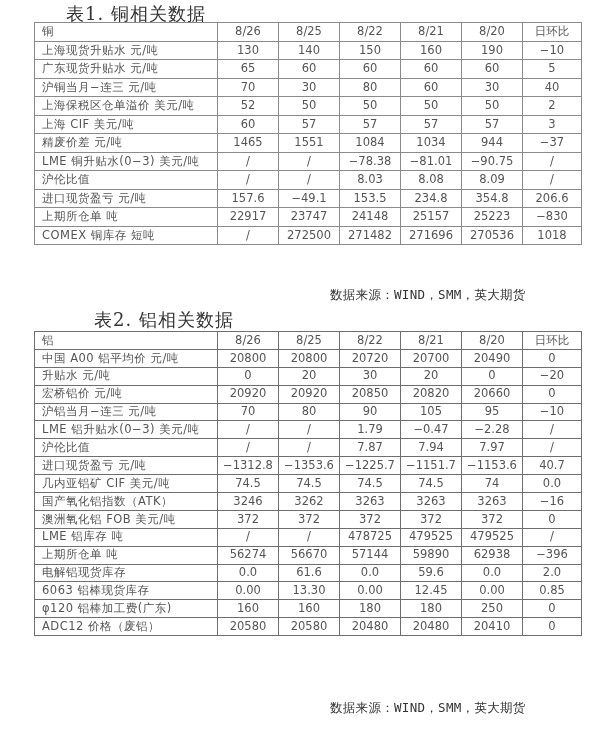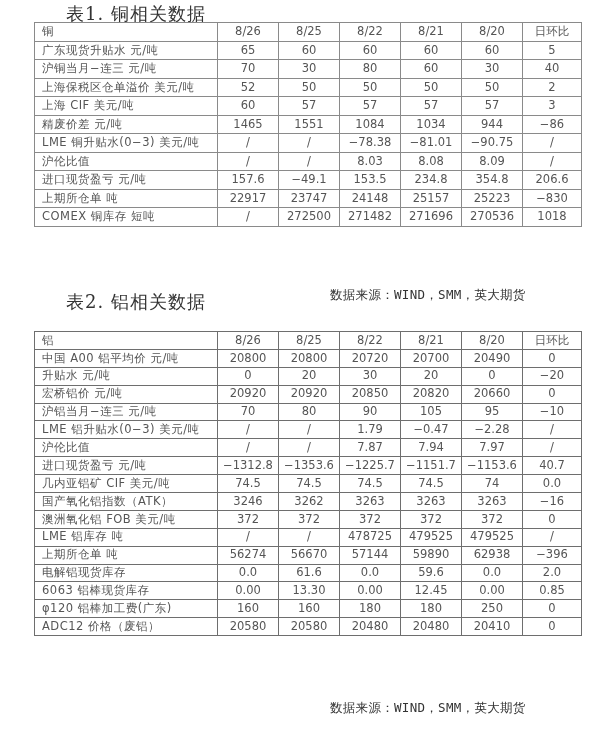--- a/index.html
+++ b/index.html
@@ -51,20 +51,29 @@
       <tr>
         <td class="label">铜</td>
         <td>8/26</td>
         <td>8/25</td>
         <td>8/22</td>
         <td>8/21</td>
         <td>8/20</td>
         <td>日环比</td>
       </tr>
       <tr>
+        <td class="label">上海现货升贴水 元/吨</td>
+        <td>130</td>
+        <td>140</td>
+        <td>150</td>
+        <td>160</td>
+        <td>190</td>
+        <td>−10</td>
+      </tr>
+      <tr>
         <td class="label">广东现货升贴水 元/吨</td>
         <td>65</td>
         <td>60</td>
         <td>60</td>
         <td>60</td>
         <td>60</td>
         <td>5</td>
       </tr>
       <tr>
         <td class="label">沪铜当月−连三 元/吨</td>
@@ -93,21 +102,21 @@
         <td>57</td>
         <td>3</td>
       </tr>
       <tr>
         <td class="label">精废价差 元/吨</td>
         <td>1465</td>
         <td>1551</td>
         <td>1084</td>
         <td>1034</td>
         <td>944</td>
-        <td>−86</td>
+        <td>−37</td>
       </tr>
       <tr>
         <td class="label">LME 铜升贴水(0−3) 美元/吨</td>
         <td>/</td>
         <td>/</td>
         <td>−78.38</td>
         <td>−81.01</td>
         <td>−90.75</td>
         <td>/</td>
       </tr>
@@ -145,21 +154,21 @@
         <td>271482</td>
         <td>271696</td>
         <td>270536</td>
         <td>1018</td>
       </tr>
     </tbody>
 </table>
 
 <div class="source" style="top:287px;">数据来源：WIND，SMM，英大期货</div>
 
-<div class="title" style="top:290px;">表2. 铝相关数据</div>
+<div class="title" style="top:308px;margin-left:28px;">表2. 铝相关数据</div>
 
 <table class="data" id="t2" style="top:331px;">
   <colgroup>
       <col class="c-label">
       <col class="c-val">
       <col class="c-val">
       <col class="c-val">
       <col class="c-val">
       <col class="c-val">
       <col class="c-chg">

